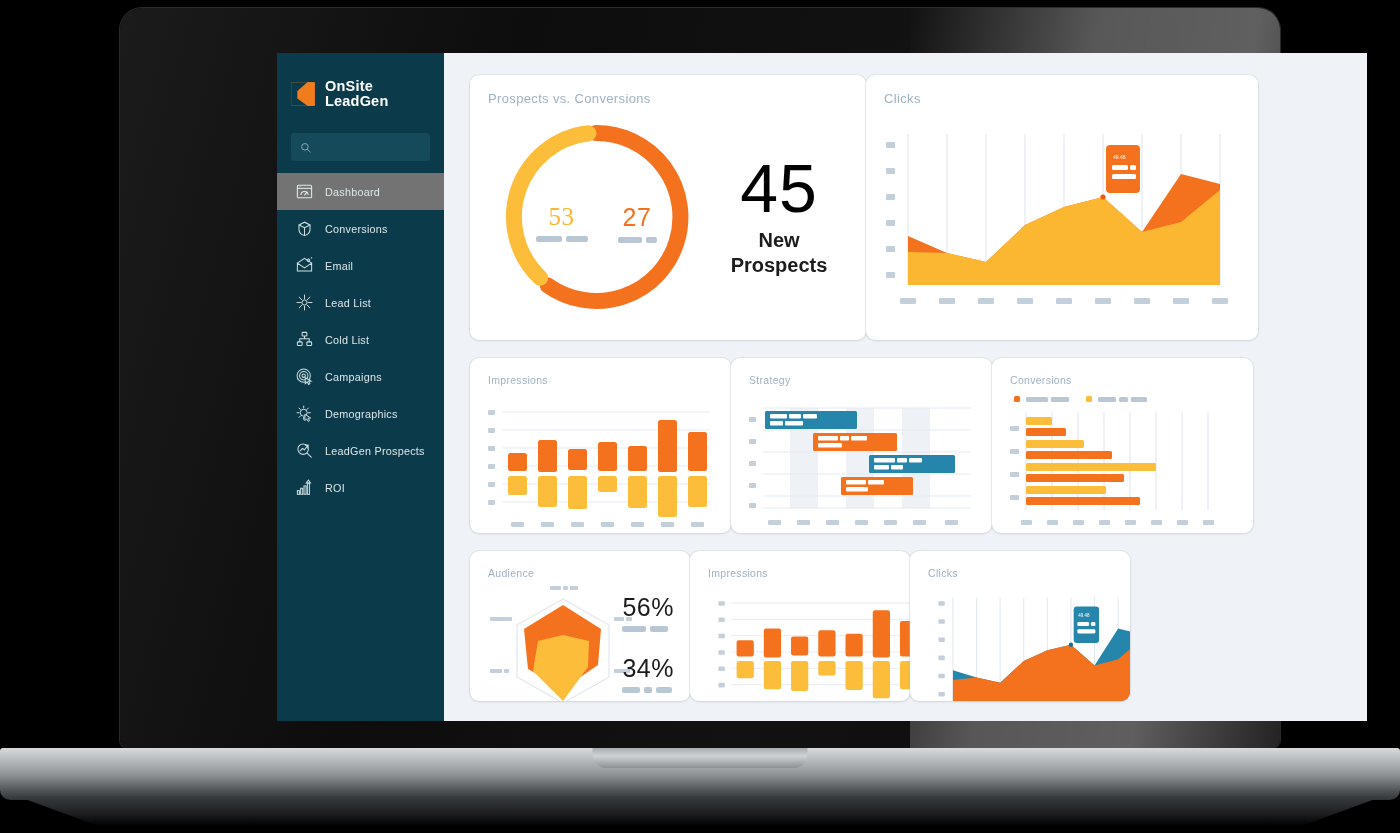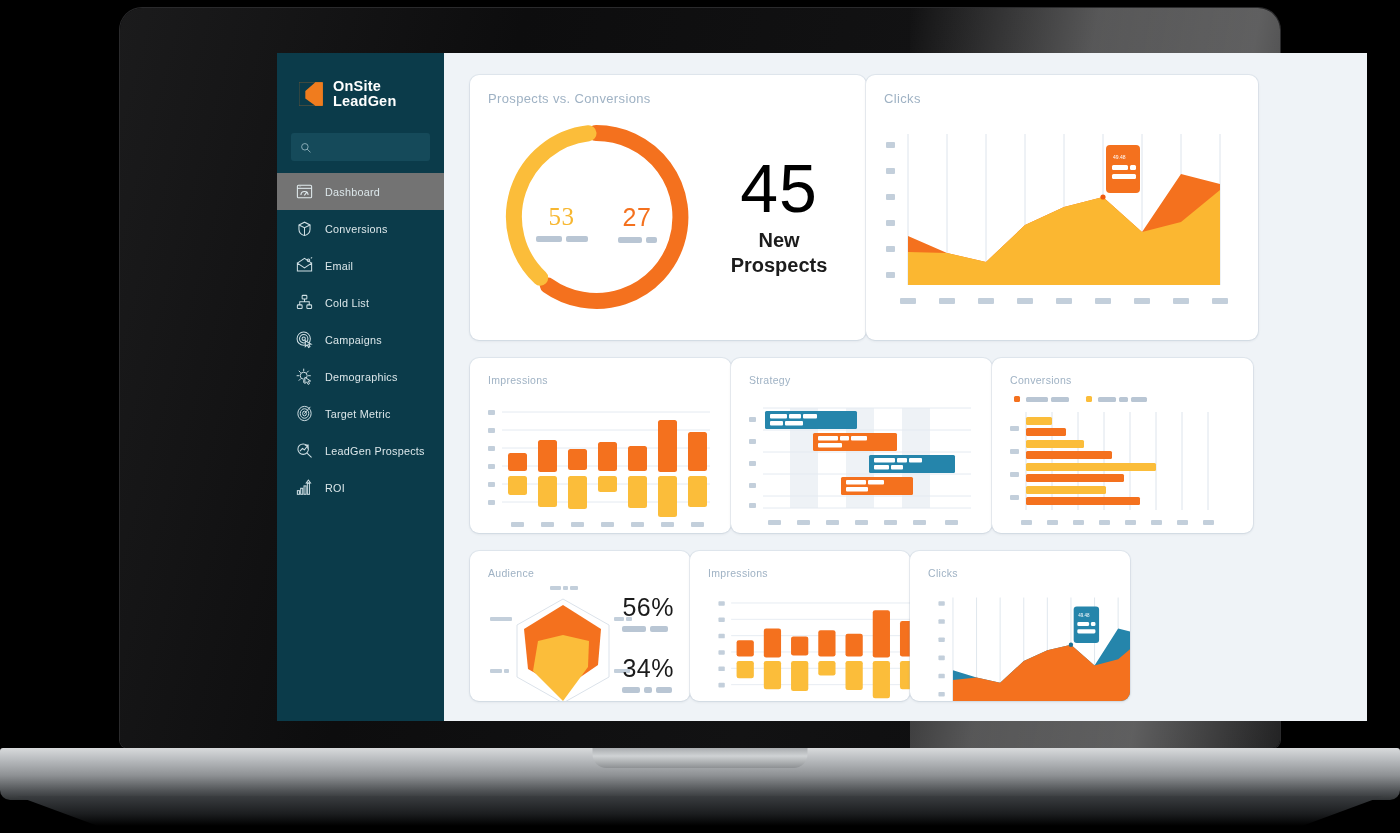--- a/index.html
+++ b/index.html
@@ -51,21 +51,21 @@
   
   .app { display: flex; width: 1090px; height: 668px; }
 
   
   .sidebar {
     width: 167px; flex: 0 0 167px;
     background: #0b3b4a;
     padding: 0;
     position: relative;
   }
-  .brand { display: flex; align-items: center; gap: 8px; padding: 26px 0 20px 20px; }
+  .brand { display: flex; align-items: center; gap: 8px; padding: 26px 0 20px 12px; }
   .brand-mark { width: 28px; height: 28px; flex: 0 0 28px; }
   .brand-text { color: #fff; font-size: 14.5px; line-height: 15px; font-weight: 700; letter-spacing: .2px; }
   .brand-text span { display: block; }
 
   .search-box {
     margin: 4px 14px 12px 14px; height: 28px;
     background: #154a5a; border-radius: 3px;
     display: flex; align-items: center; padding: 0 9px; gap: 6px;
   }
   .search-box input {
@@ -214,20 +214,36 @@
             <div class="nav-item">
               <svg class="nav-ico" viewBox="0 0 24 24" fill="none" stroke="#cfdfe4" stroke-width="1.3">
                 <path d="M3 9 L12 15 L21 9 L21 19 L3 19 Z"></path>
                   <path d="M3 9 L12 3 L21 9"></path>
                 <circle cx="17" cy="5.5" r="1.6"></circle>
                   <line x1="20" y1="3" x2="21.6" y2="1.8"></line>
               </svg>
               <span class="nav-label">Email</span>
             </div>
 
+            <div class="nav-item">
+              <svg class="nav-ico" viewBox="0 0 24 24" fill="none" stroke="#cfdfe4" stroke-width="1.2">
+                <circle cx="12" cy="12" r="3.2"></circle>
+                <g stroke-linecap="round">
+                  <line x1="12" y1="2.5" x2="12" y2="7.4"></line>
+                    <line x1="12" y1="16.6" x2="12" y2="21.5"></line>
+                  <line x1="2.5" y1="12" x2="7.4" y2="12"></line>
+                    <line x1="16.6" y1="12" x2="21.5" y2="12"></line>
+                  <line x1="5.2" y1="5.2" x2="8.8" y2="8.8"></line>
+                    <line x1="15.2" y1="15.2" x2="18.8" y2="18.8"></line>
+                  <line x1="18.8" y1="5.2" x2="15.2" y2="8.8"></line>
+                    <line x1="8.8" y1="15.2" x2="5.2" y2="18.8"></line>
+                </g>
+              </svg>
+              <span class="nav-label">Lead List</span>
+            </div>
 
             <div class="nav-item">
               <svg class="nav-ico" viewBox="0 0 24 24" fill="none" stroke="#cfdfe4" stroke-width="1.3">
                 <rect x="9" y="3" width="6" height="4.5" rx="1"></rect>
                 <rect x="3" y="15" width="6" height="4.5" rx="1"></rect>
                 <rect x="15" y="15" width="6" height="4.5" rx="1"></rect>
                 <path d="M12 7.5 V11 M6 15 V11 H18 V15"></path>
               </svg>
               <span class="nav-label">Cold List</span>
             </div>
@@ -253,29 +269,20 @@
                   <line x1="5.1" y1="5.1" x2="6.9" y2="6.9"></line>
                     <line x1="15.1" y1="15.1" x2="16.9" y2="16.9"></line>
                   <line x1="16.9" y1="5.1" x2="15.1" y2="6.9"></line>
                     <line x1="6.9" y1="15.1" x2="5.1" y2="16.9"></line>
                 </g>
                 <path d="M12.5 13 L12.5 21 L14.8 18.7 L16.6 22 L18.4 21 L16.6 17.9 L19.7 17.7 Z" fill="#0b3b4a"></path>
               </svg>
               <span class="nav-label">Demographics</span>
             </div>
 
-            <div class="nav-item">
-              <svg class="nav-ico" viewBox="0 0 24 24" fill="none" stroke="#cfdfe4" stroke-width="1.25">
-                <ellipse cx="12" cy="12" rx="8.4" ry="9"></ellipse>
-                  <ellipse cx="12" cy="12" rx="5.4" ry="6"></ellipse>
-                  <ellipse cx="12" cy="12" rx="2.4" ry="3"></ellipse>
-                <line x1="12" y1="12" x2="19" y2="4" stroke-linecap="round"></line>
-              </svg>
-              <span class="nav-label">Target Metric</span>
-            </div>
 
             <div class="nav-item">
               <svg class="nav-ico" viewBox="0 0 24 24" fill="none" stroke="#cfdfe4" stroke-width="1.3">
                 <circle cx="10.3" cy="10.3" r="6.6"></circle>
                   <line x1="15.2" y1="15.2" x2="20.5" y2="20.5" stroke-linecap="round"></line>
                 <path d="M6.5 12.5 L9.5 9.3 L11.8 11.3 L16 5.8" stroke-linecap="round" stroke-linejoin="round"></path>
                 <path d="M12.8 5.4 L16.6 5.2 L16.2 9" stroke-linecap="round"></path>
               </svg>
               <span class="nav-label">LeadGen Prospects</span>
             </div>

